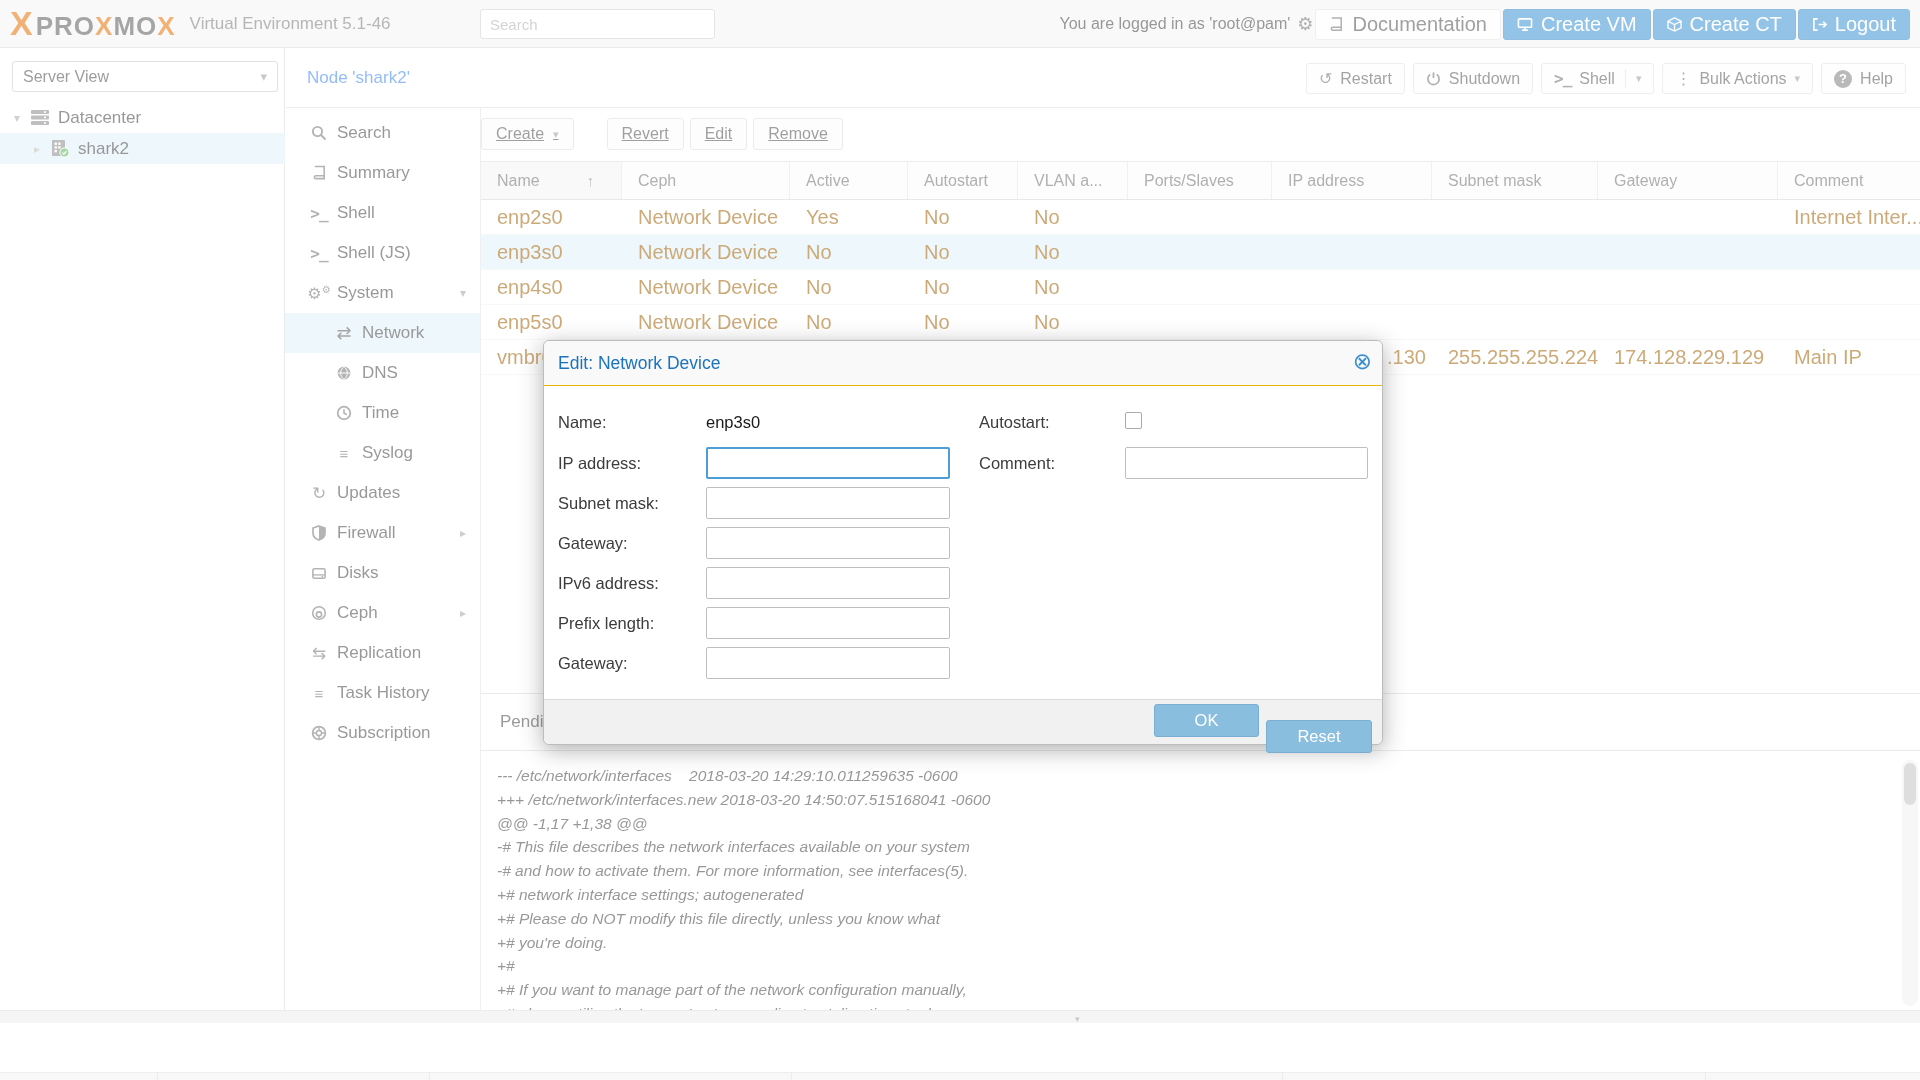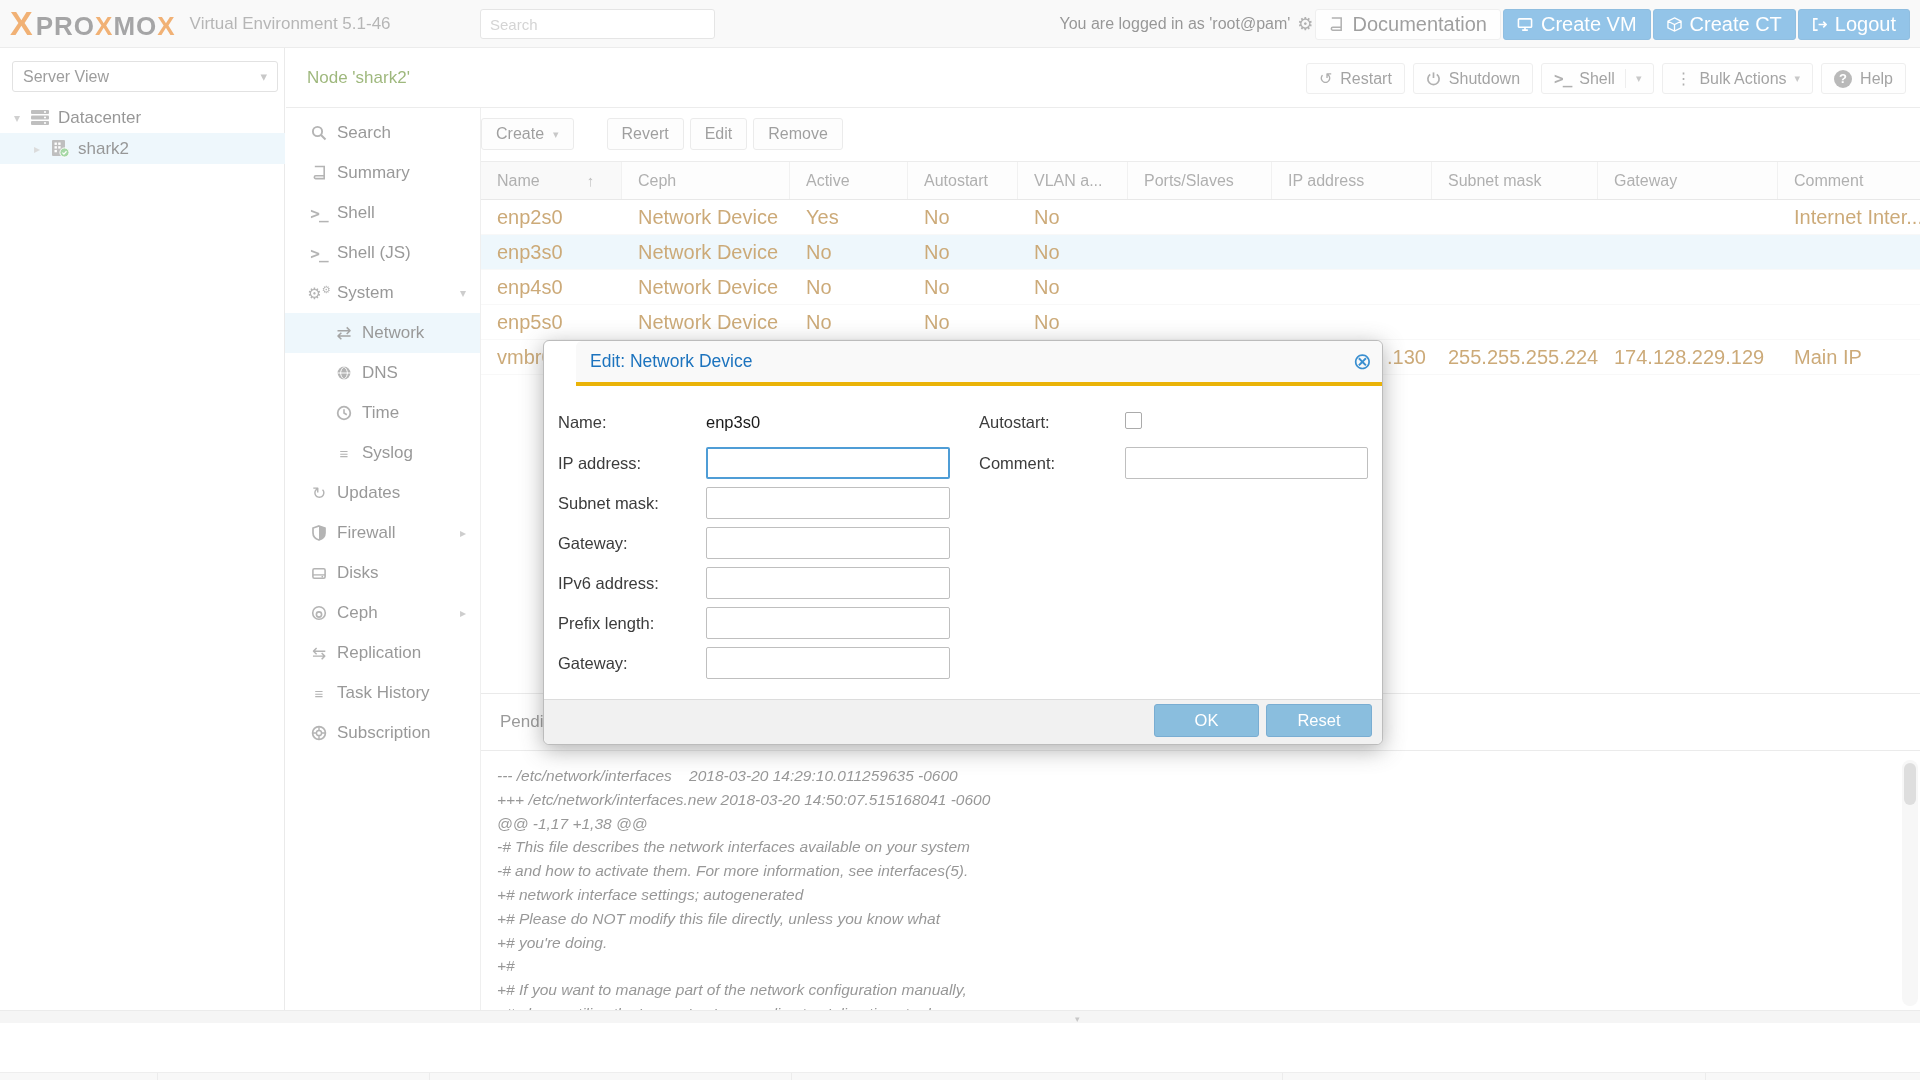--- a/index.html
+++ b/index.html
@@ -27,41 +27,41 @@
   .tree{position:absolute;left:0;top:48px;width:285px;height:962px;background:#fff;border-right:1px solid #d8d8d8;}
   .viewsel{position:absolute;left:12px;top:13px;width:266px;height:31px;border:1px solid #c9c9c9;border-radius:3px;background:#fff;display:flex;align-items:center;justify-content:space-between;padding:0 10px;font-size:16px;color:#4a4a4a;}
   .viewsel .chev{color:#9a9a9a;font-size:13px;}
   .trow{position:absolute;left:0;width:285px;height:31px;display:flex;align-items:center;font-size:17px;color:#3f3f3f;}
   .trow .caret{width:14px;color:#a8a8a8;font-size:12px;text-align:center;}
   .trow.sel{background:#dff0f9;}
   .ticon{margin:0 8px 0 6px;display:flex;}
 
   
   .titlebar{position:absolute;left:286px;top:48px;width:1634px;height:60px;background:#fff;border-bottom:1px solid #dcdcdc;}
-  .ntitle{position:absolute;left:21px;top:0;line-height:60px;font-size:17px;color:#4d7c0f;}
+  .ntitle{position:absolute;left:21px;top:0;line-height:60px;font-size:17px;color:#3b82f6;}
   .nbtns{position:absolute;right:14px;top:15px;display:flex;gap:8px;}
   .nbtn{height:31px;background:#fdfdfd;border:1px solid #e0e0e0;border-radius:3px;display:flex;align-items:center;gap:8px;padding:0 12px;font-size:16px;color:#565656;}
   .nbtn .ic{color:#6e6e6e;font-size:16px;display:flex;}
   .split{width:1px;height:19px;background:#e0e0e0;margin:0 2px;}
   .dchev{color:#9a9a9a;font-size:11px;}
   .qmark{width:18px;height:18px;border-radius:50%;background:#7f7f7f;color:#fff;font-size:13px;font-weight:bold;display:flex;align-items:center;justify-content:center;}
 
   
   .menu{position:absolute;left:285px;top:108px;width:196px;height:902px;background:#fff;border-right:1px solid #e2e2e2;padding-top:5px;}
   .mi{height:40px;display:flex;align-items:center;font-size:17px;color:#434343;position:relative;}
   .mi .ic{width:22px;margin-left:23px;margin-right:7px;color:#757575;font-size:16px;display:flex;justify-content:center;}
   .mi.sub .ic{margin-left:48px;}
   .mi.sel{background:#dff0f9;}
   .mi .edge{position:absolute;right:14px;color:#a3a3a3;font-size:12px;}
   .term{font-family:"DejaVu Sans Mono",monospace;font-size:13px;font-weight:bold;letter-spacing:-1px;}
 
   
   .main{position:absolute;left:481px;top:108px;width:1439px;height:585px;background:#fff;}
   .tbar{position:absolute;left:0;top:10px;display:flex;gap:6px;}
-  .tbtn{height:32px;background:#fcfcfc;border:1px solid #dadada;border-radius:3px;display:flex;align-items:center;gap:9px;padding:0 14px;font-size:16px;color:#4f4f4f;}
+  .tbtn{height:32px;background:#fcfcfc;border:1px solid #dadada;border-radius:3px;display:flex;align-items:center;gap:9px;padding:0 14px;font-size:16px;color:#4f4f4f;text-decoration:underline;}
   .tbtn:nth-child(2){margin-left:27px;}
   .tgrid{display:grid;grid-template-columns:141px 168px 118px 110px 110px 144px 160px 166px 180px 1fr;}
   .thead{position:absolute;left:0;top:53px;width:1439px;height:39px;background:#fbfbfb;border-top:1px solid #dcdcdc;border-bottom:1px solid #d4d4d4;}
   .th{display:flex;align-items:center;padding-left:16px;font-size:16px;color:#6d6d6d;border-right:1px solid #e6e6e6;overflow:hidden;white-space:nowrap;gap:40px;}
   .th.first{background:#f4f4f4;}
   .sortarrow{color:#8a8a8a;margin-left:7px;font-size:15px;}
   .rows{position:absolute;left:0;top:92px;width:1439px;}
   .tr{height:35px;border-bottom:1px solid #f3f3f3;}
   .tr.sel{background:#dff0f9;}
   .td{display:flex;align-items:center;padding-left:16px;font-size:20px;color:#a16207;overflow:hidden;white-space:nowrap;}
@@ -79,21 +79,21 @@
   .splitter .grab{position:absolute;left:1075px;top:3px;color:#9a9a9a;font-size:9px;}
   .statusbar{position:absolute;left:0;top:1023px;width:1920px;height:49px;background:#f8f8f8;display:flex;align-items:center;}
   .taskbtn{margin-left:22px;height:34px;padding:0 14px;background:#3892d4;color:#fff;border-radius:3px;font-size:17px;display:flex;align-items:center;}
   .clusterlog{margin-left:26px;font-size:17px;color:#5a5a5a;}
   .strip{position:absolute;left:0;top:1072px;width:1920px;height:8px;background:#f3f3f3;border-top:1px solid #e0e0e0;}
   .strip i{position:absolute;top:0;width:1px;height:8px;background:#dcdcdc;}
 
   
   .overlay{position:absolute;left:0;top:0;width:1920px;height:1080px;background:rgba(255,255,255,0.46);z-index:40;}
   .dialog{position:absolute;left:543px;top:340px;width:840px;height:405px;background:#fff;border:1px solid #bcbcbc;border-radius:6px;box-shadow:0 5px 22px rgba(80,80,80,0.45);z-index:50;}
-  .dtitle{height:45px;background:#f9f9f9;border-bottom:4px solid #eab308;border-radius:6px 6px 0 0;display:flex;align-items:center;padding-left:14px;font-size:17.5px;color:#1c73be;margin-left:32px;}
+  .dtitle{height:45px;background:#f9f9f9;border-bottom:1px solid #eab308;border-radius:6px 6px 0 0;display:flex;align-items:center;padding-left:14px;font-size:17.5px;color:#1c73be;}
   .dclose{position:absolute;right:10px;top:9px;font-size:23px;color:#3a8fd0;line-height:1;}
   .dbody{position:relative;height:315px;}
   .dlabel{position:absolute;font-size:16.5px;color:#3c3c3c;}
   .dvalue{position:absolute;font-size:16.5px;color:#1a1a1a;}
   .dinput{position:absolute;width:244px;height:32px;border:1px solid #bfbfbf;border-radius:2px;background:#fff;padding:0 8px;font-size:16px;color:#333;outline:none;}
   .dinput.focused{border:2px solid #4f9dd6;}
   .dcheck{position:absolute;width:17px;height:17px;border:1px solid #ababab;border-radius:2px;background:#fff;}
   .dfoot{position:absolute;left:0;bottom:0;width:100%;height:45px;background:#f1f1f1;border-top:1px solid #dcdcdc;border-radius:0 0 6px 6px;}
   .dbtn{position:absolute;top:4px;height:33px;border-radius:3px;background:#8abede;border:1px solid #79add2;color:#fff;font-size:16.5px;display:flex;align-items:center;justify-content:center;}
 </style>
@@ -488,17 +488,17 @@
       <input class="dinput" style="left: 162px; top: 181px;">
 
       <span class="dlabel" style="left:14px;top:228px;">Prefix length:</span>
       <input class="dinput" style="left: 162px; top: 221px;">
 
       <span class="dlabel" style="left:14px;top:268px;">Gateway:</span>
       <input class="dinput" style="left: 162px; top: 261px;">
     </div>
     <div class="dfoot">
       <div class="dbtn" style="right:123px;width:105px;">OK</div>
-      <div class="dbtn" style="right:10px;width:106px;">Reset</div>
+      <div class="dbtn" style="right:10px;width:106px;margin-top:16px;">Reset</div>
     </div>
   </div>
 
 </div>
 
 </body></html>

